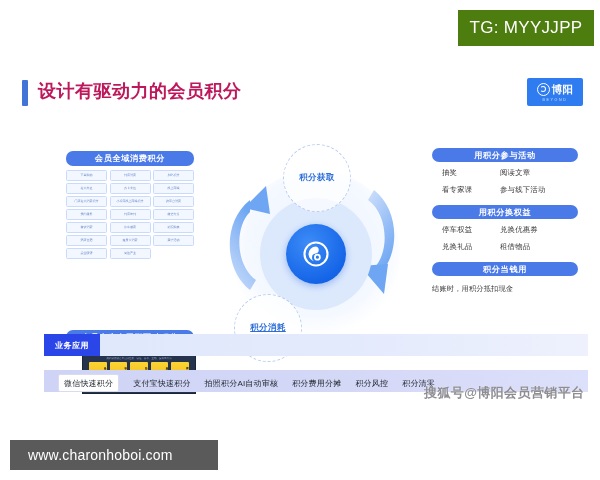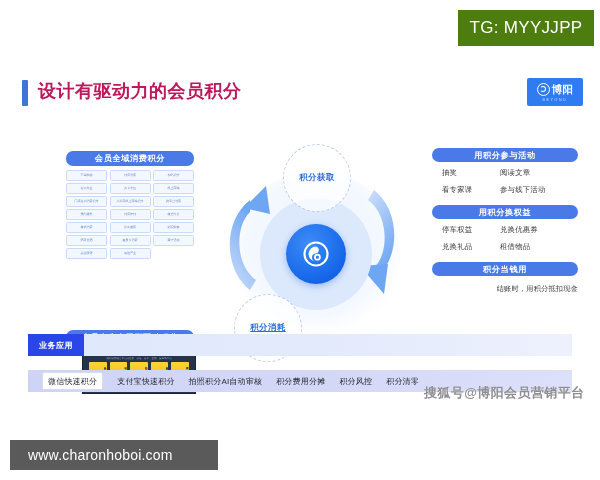--- a/index.html
+++ b/index.html
@@ -140,26 +140,26 @@
   
   #right-col{position:absolute;left:418px;top:82px;width:152px;}
   .r-heading{width:146px;height:14px;margin-bottom:6px;}
   .r-rows{width:146px;margin-bottom:10px;}
   .r-row{display:flex;margin-bottom:7px;}
   .r-row span{
     font-size:7.4px;color:#3a3a3a;letter-spacing:.2px;white-space:nowrap;
   }
   .r-row span:first-child{width:58px;padding-left:10px;}
   .r-note{
-    width:146px;font-size:7.2px;color:#3a3a3a;text-align:right;
+    width:146px;font-size:7.2px;color:#3a3a3a;text-align:left;
     padding-top:2px;letter-spacing:.2px;
   }
   
   .bottom-row{
-    position:absolute;left:28px;width:544px;height:22px;display:flex;align-items:center;
+    position:absolute;left:44px;width:544px;height:22px;display:flex;align-items:flex-end;
   }
   #row-business{top:334px;background:linear-gradient(90deg,#dfe8fb,#e3eafc 55%,#eef1fd);}
   #row-backend{top:370px;background:linear-gradient(90deg,#cfd4f6,#d4d8f7 55%,#dde0fa);}
   .row-label{
     width:56px;height:22px;background:#2b46e8;color:#ffffff;
     font-size:8px;font-weight:bold;letter-spacing:.5px;
     display:flex;align-items:center;justify-content:center;flex:none;
   }
   .row-items{flex:1;display:flex;align-items:center;padding-left:14px;gap:14px;}
   .row-items .item{

